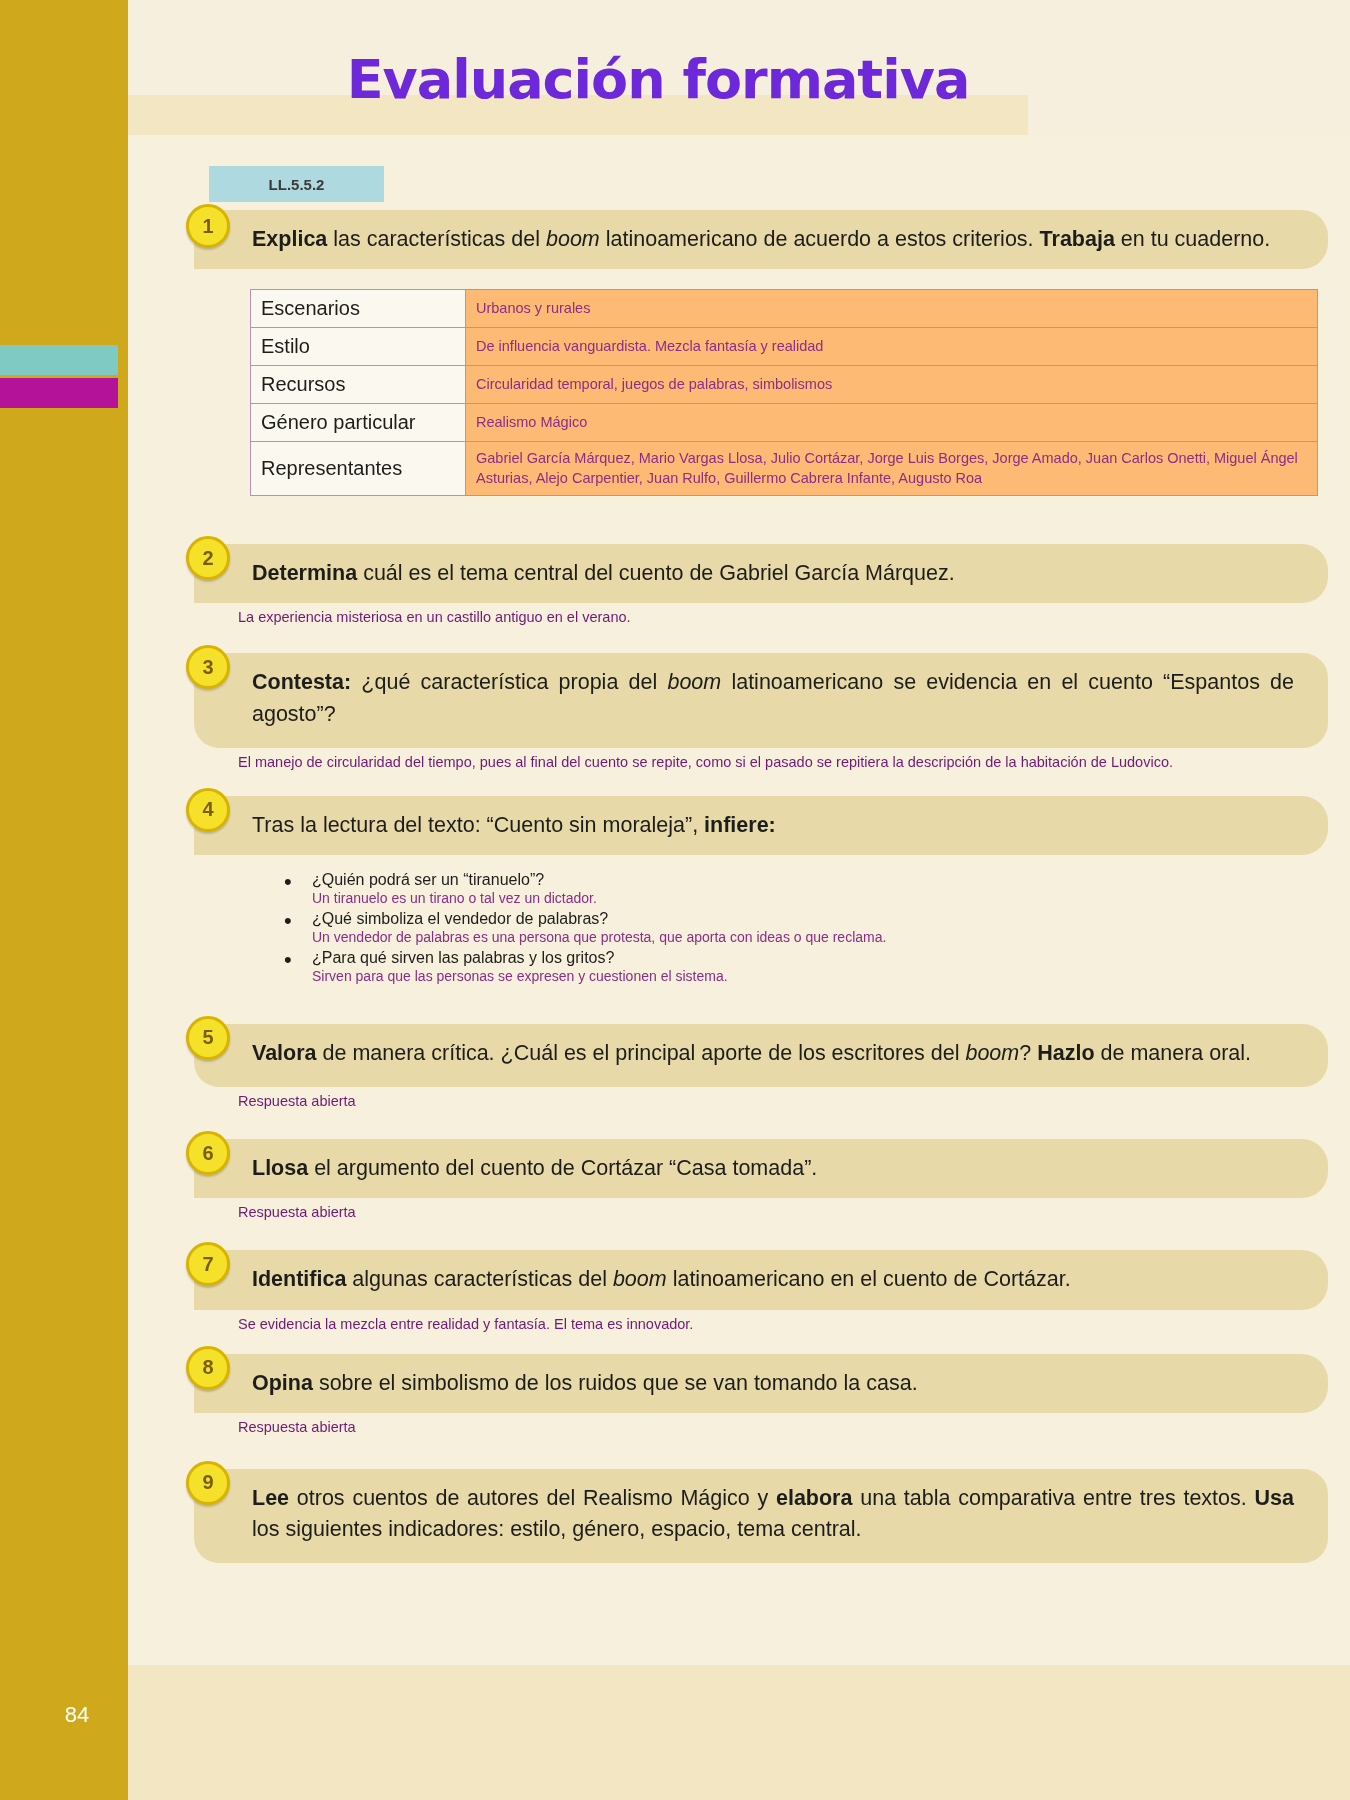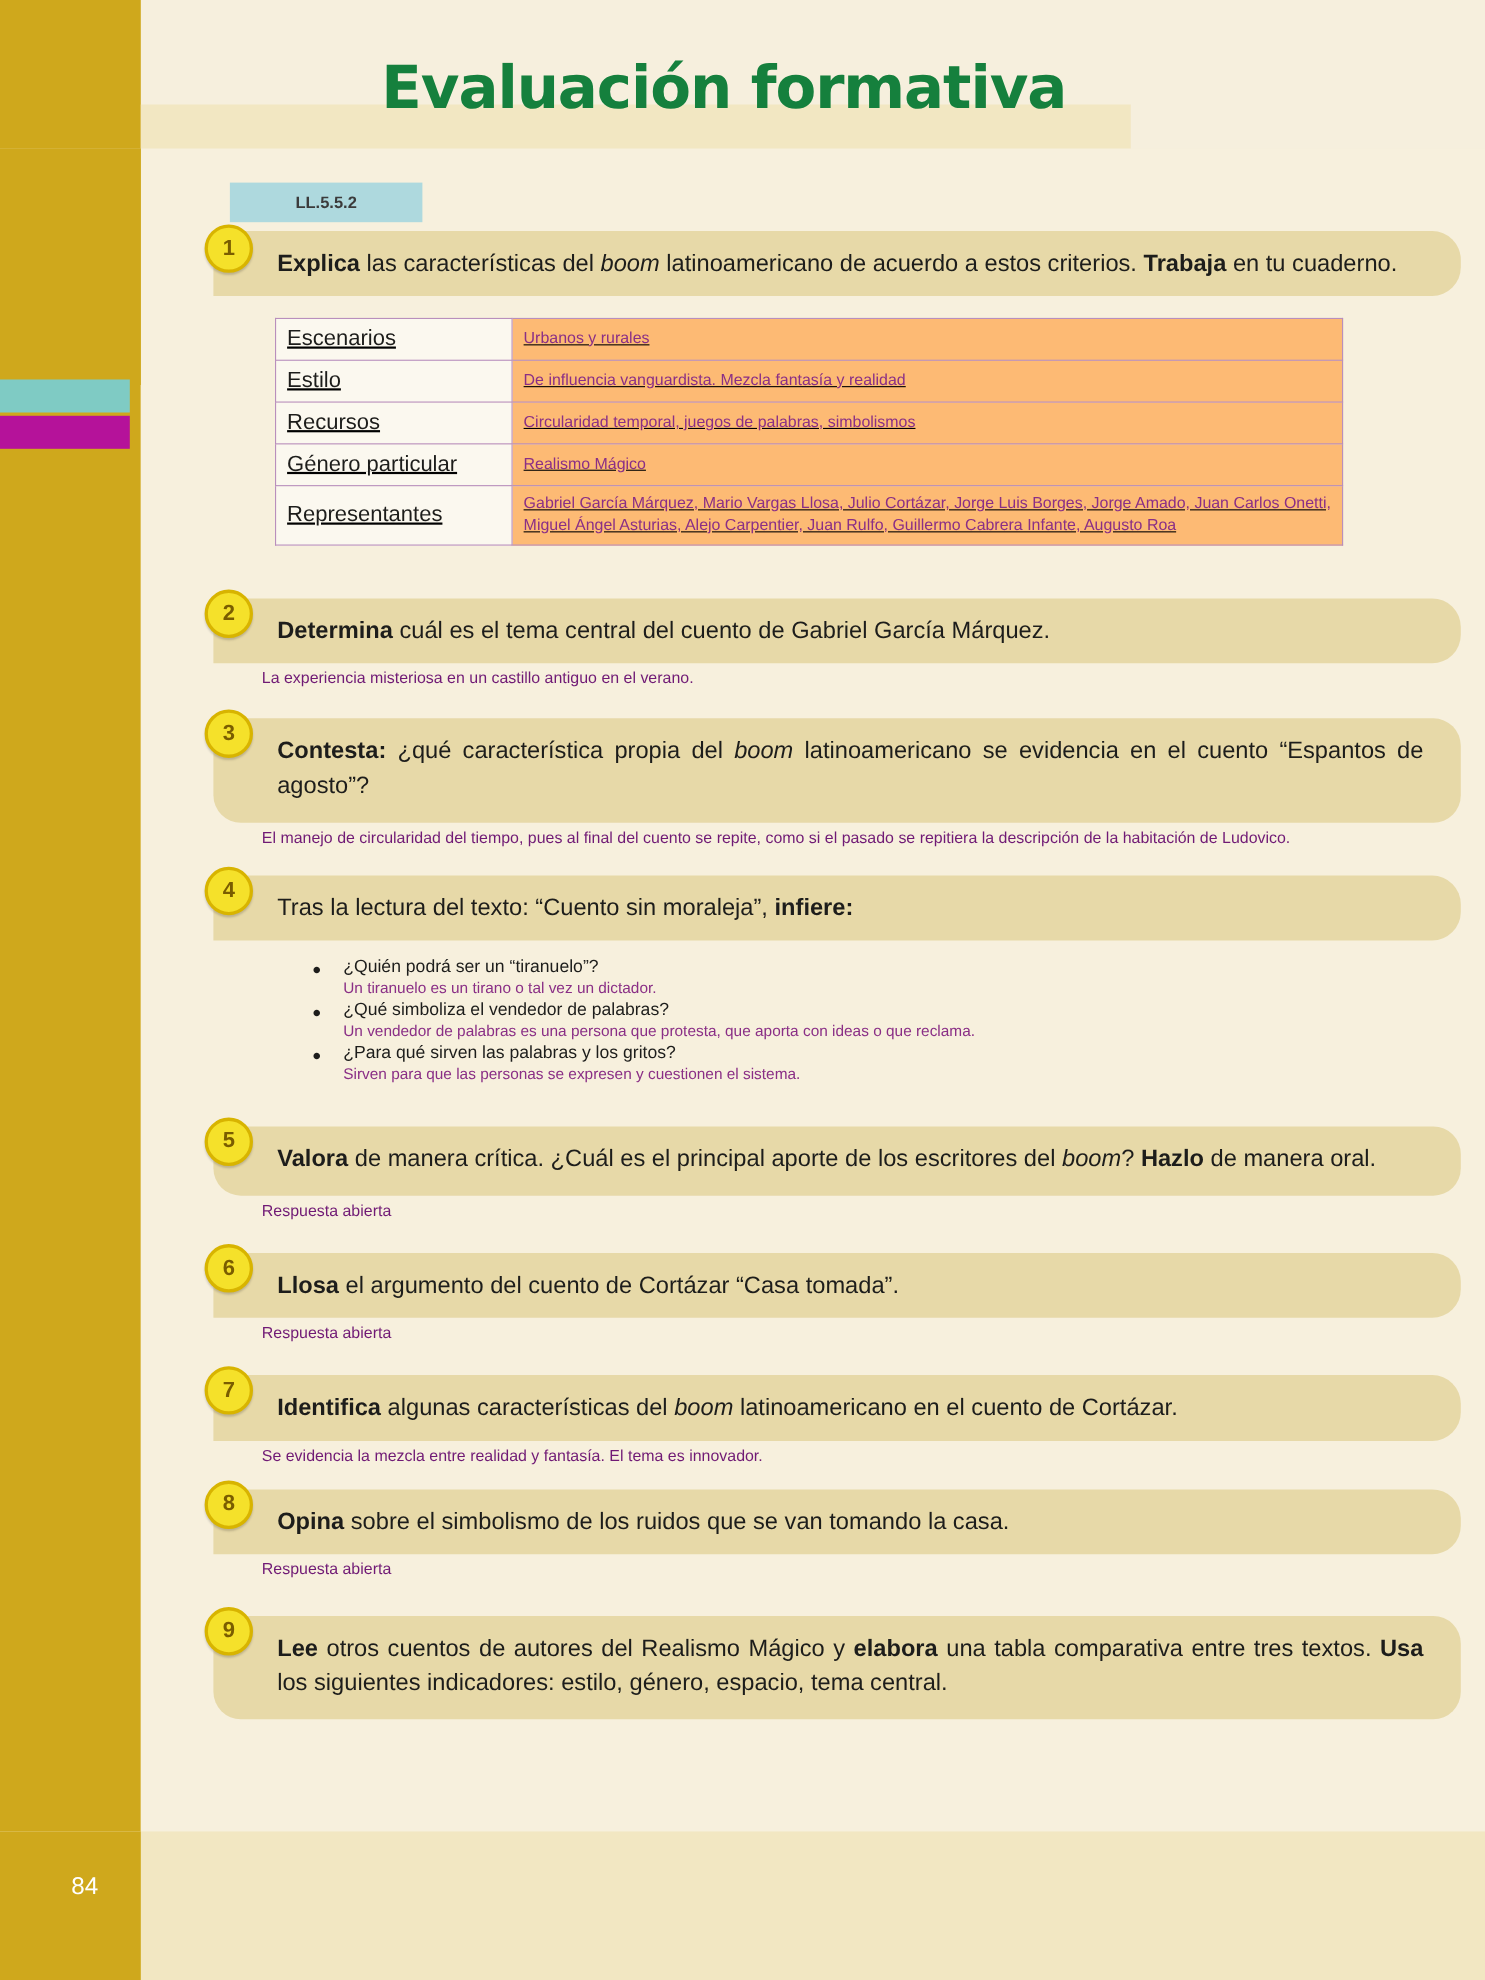--- a/index.html
+++ b/index.html
@@ -64,21 +64,21 @@
     font-family:"Liberation Sans", sans-serif;
   }
 
   
   .title {
     position:absolute; top:48px; left:128px; width:1060px;
     text-align:center;
     font-family:"DejaVu Sans", sans-serif;
     font-weight:bold;
     font-size:54px;
-    color:#15803d;
+    color:#6d28d9;
     letter-spacing:-1px;
   }
   .code-chip {
     position:absolute; left:209px; top:166px;
     width:175px; height:36px;
     background:#aed9de;
     color:#3b3b3b;
     font-size:15px; font-weight:bold;
     display:flex; align-items:center; justify-content:center;
   }
@@ -130,23 +130,22 @@
     font-size:14.5px;
     color:#701a75;
     margin:6px 0 0 110px;
     font-family:"Liberation Sans", sans-serif;
   }
 
   
   table.grid {
     border-collapse:collapse;
     margin:20px 0 0 122px;
-    width:971px;
+    width:1068px;
     border:1px solid #9a5fa0;
-    text-decoration:underline;
   }
   table.grid td {
     border:1px solid #b98fbd;
     padding:7px 10px;
     vertical-align:middle;
   }
   td.lbl {
     width:215px;
     font-size:20px;
     color:#1d1d1b;

